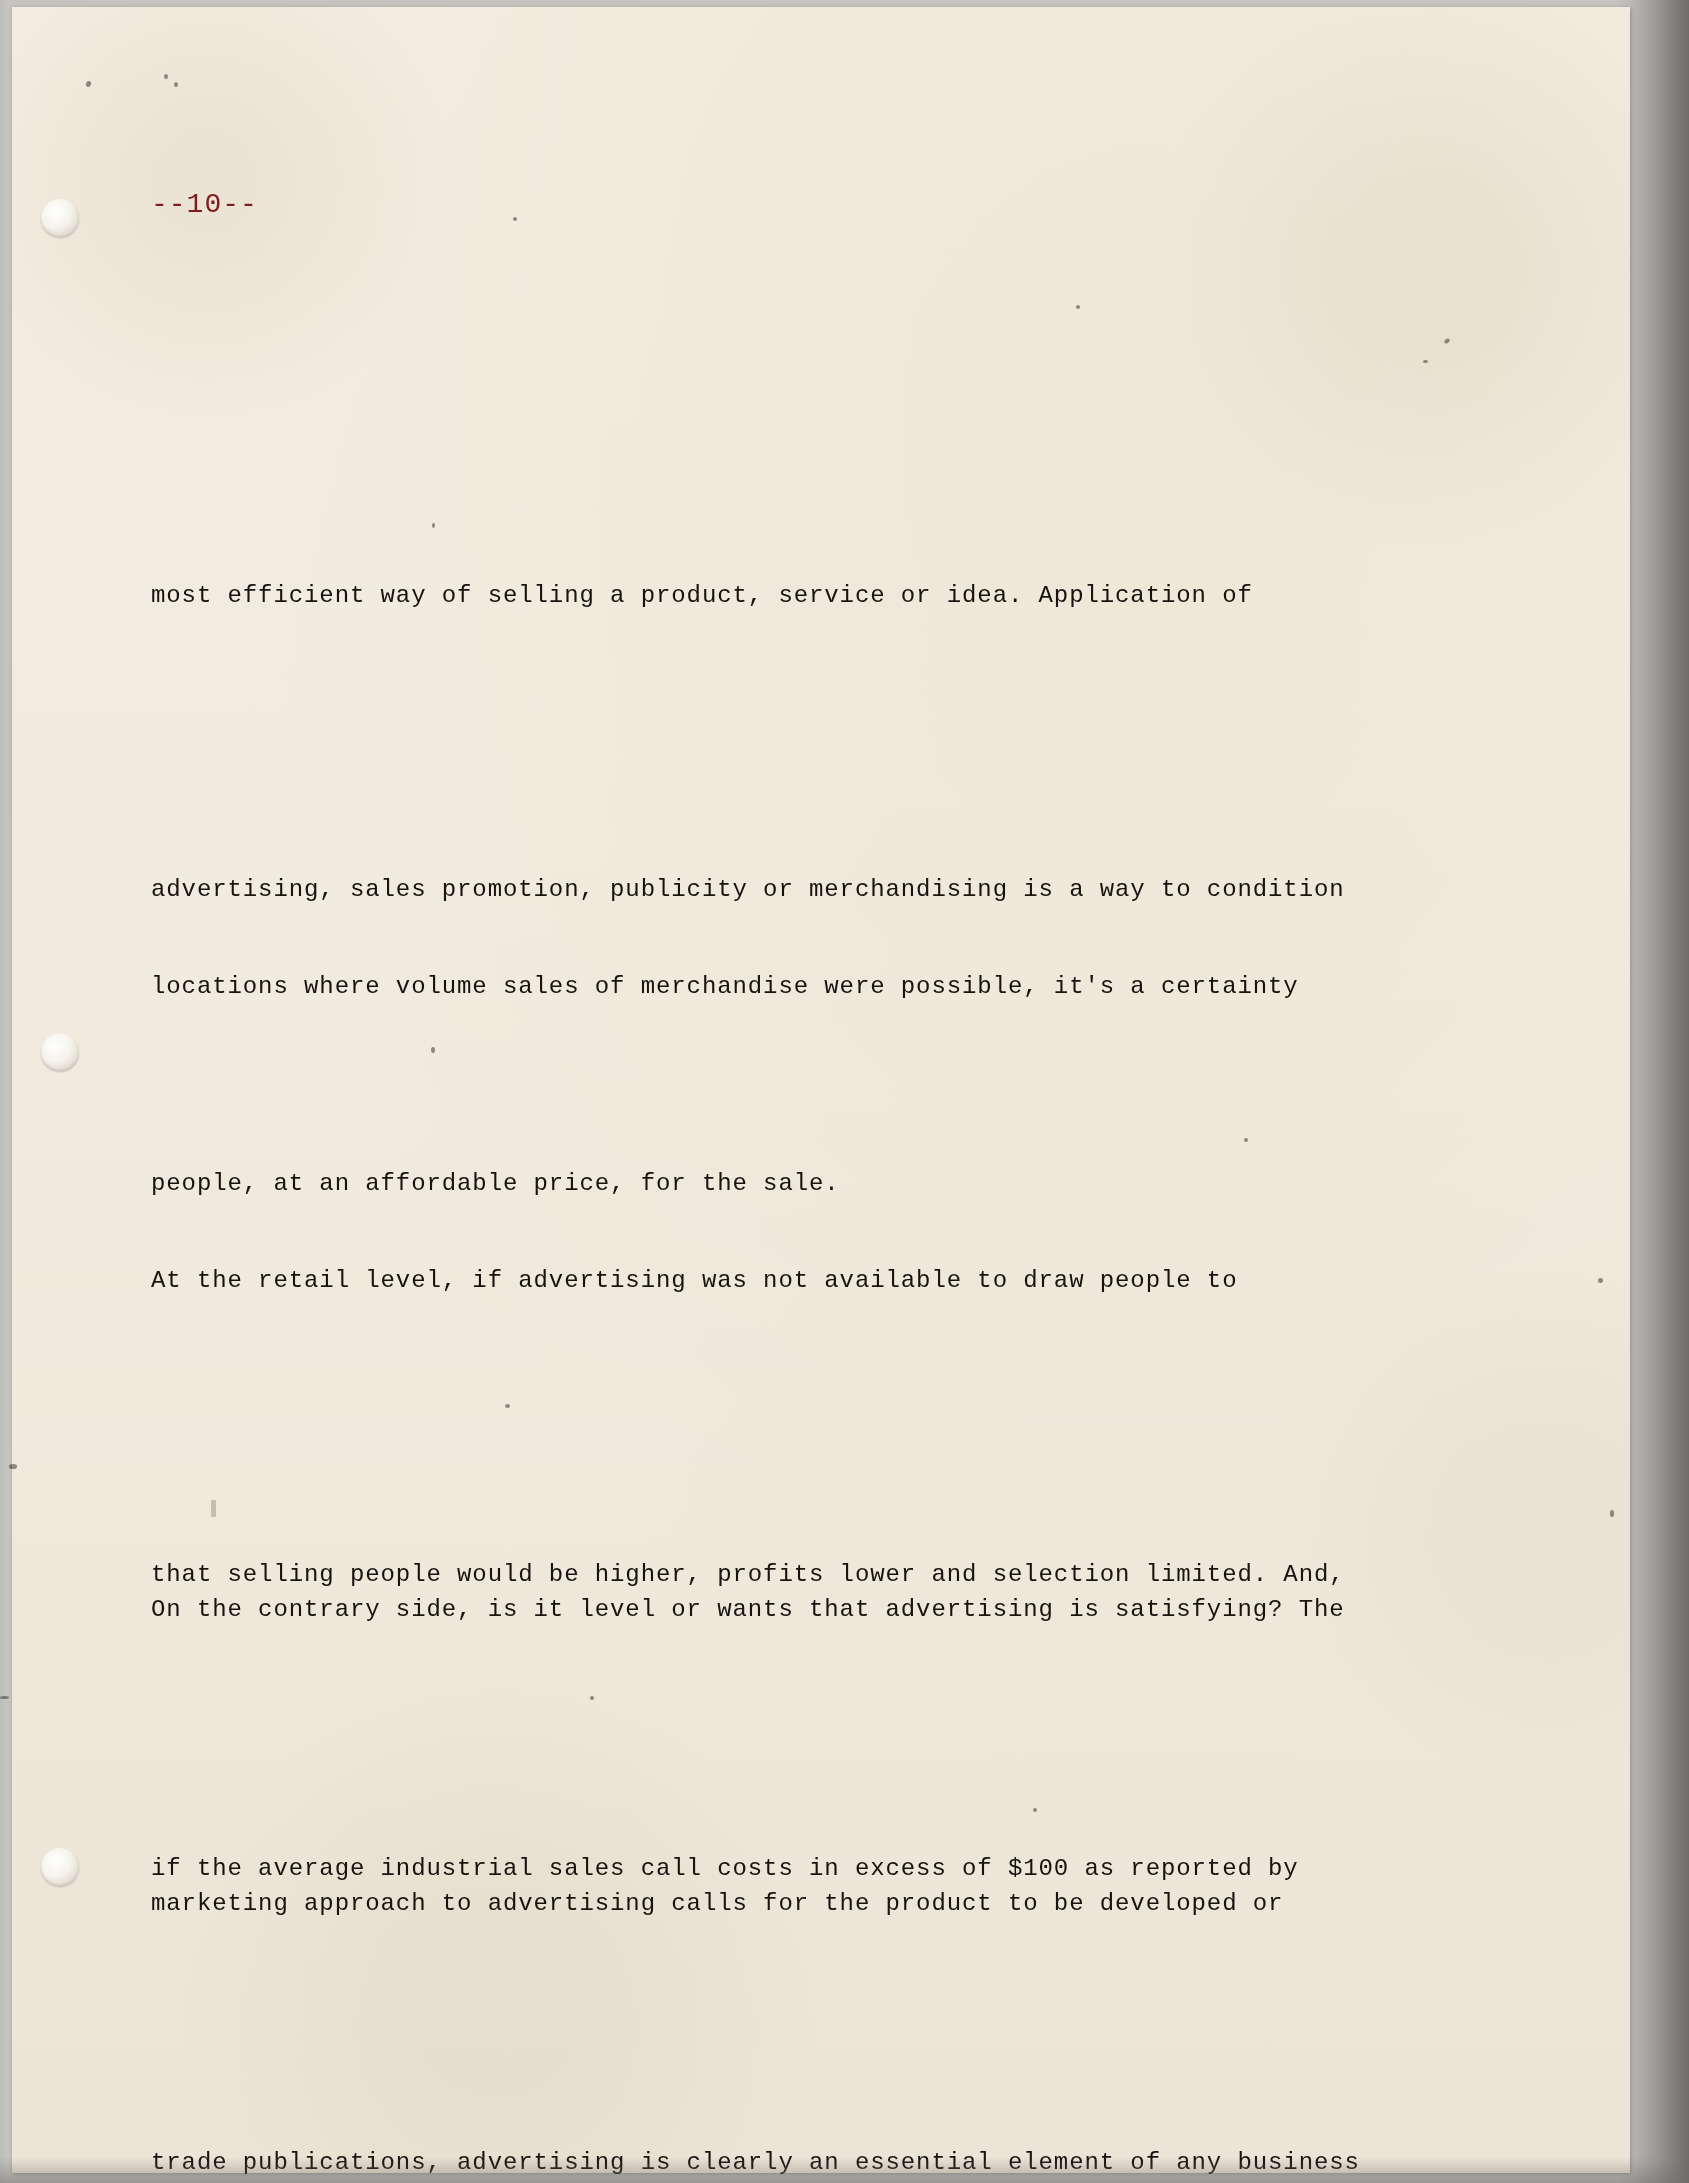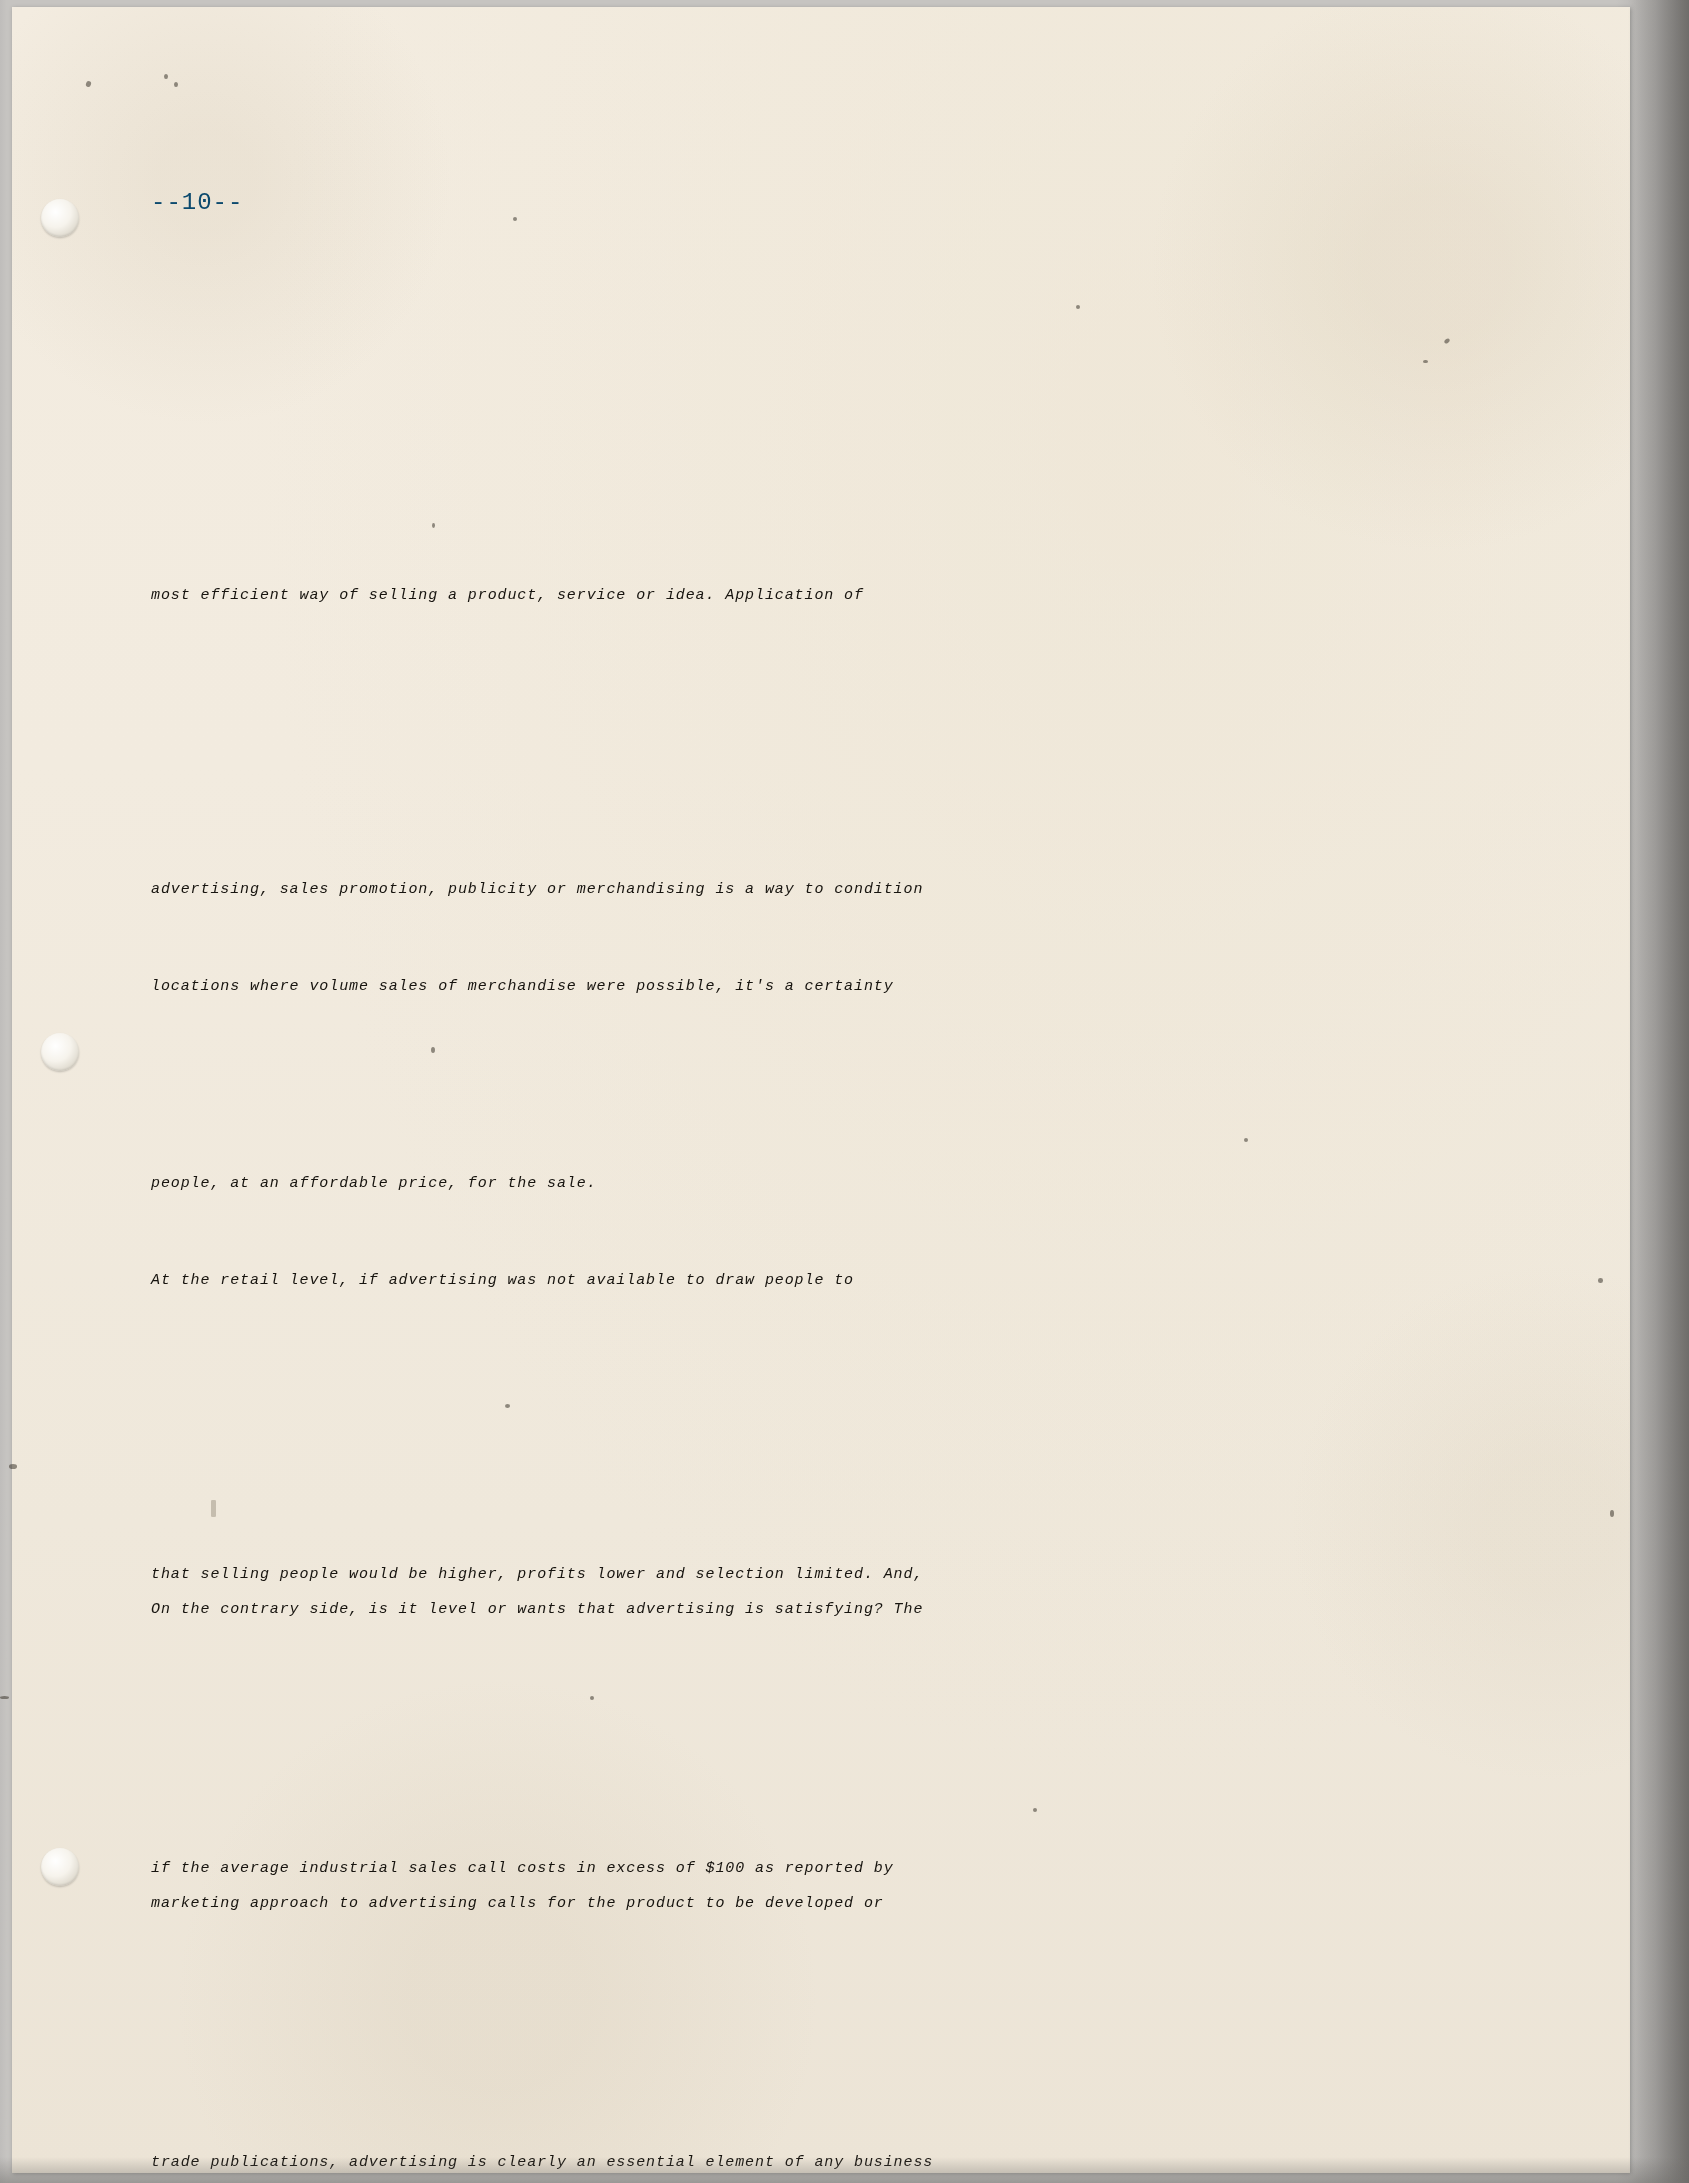--- a/index.html
+++ b/index.html
@@ -77,34 +77,33 @@
     background: radial-gradient(circle at 38% 34%, #ffffff 0%, #f6f3ec 45%, #ddd8cc 78%, #c9c3b4 100%);
     box-shadow: 0 1.3px 2px rgba(0,0,0,0.18), inset 0 -1.3px 2px rgba(0,0,0,0.10);
   }
   .hole.h1 { left: 41px; top: 199px; }
   .hole.h2 { left: 41px; top: 1033px; }
   .hole.h3 { left: 41px; top: 1848px; }
   .page-number {
     position: absolute;
     left: 151px;
     top: 189px;
-    font-size: 24px;
+    font-size: 28px;
     letter-spacing: 1px;
-    color: #0c4a6e;
+    color: #7f1d1d;
   }
   .para {
     position: absolute;
     left: 151px;
     width: 1325px;
-    font-size: 15px;
+    font-size: 24px;
     line-height: 98px;
     letter-spacing: 0.9px;
     color: #17140f;
     white-space: pre;
-    font-style: italic;
   }
   .para p {
     margin: 0;
     white-space: pre;
   }
   .p1 { top: 351px; }
   .p2 { top: 742px; }
   .p3 { top: 1365px; }
 
   

